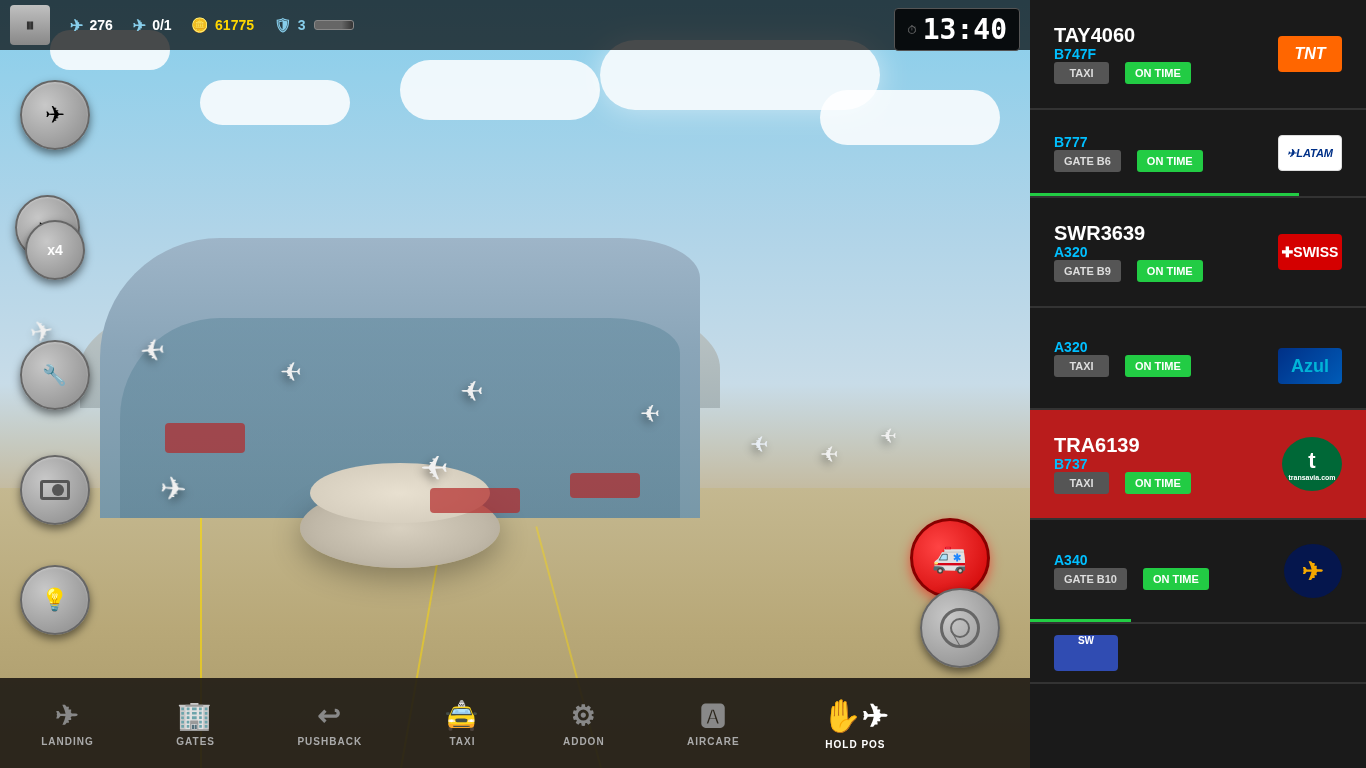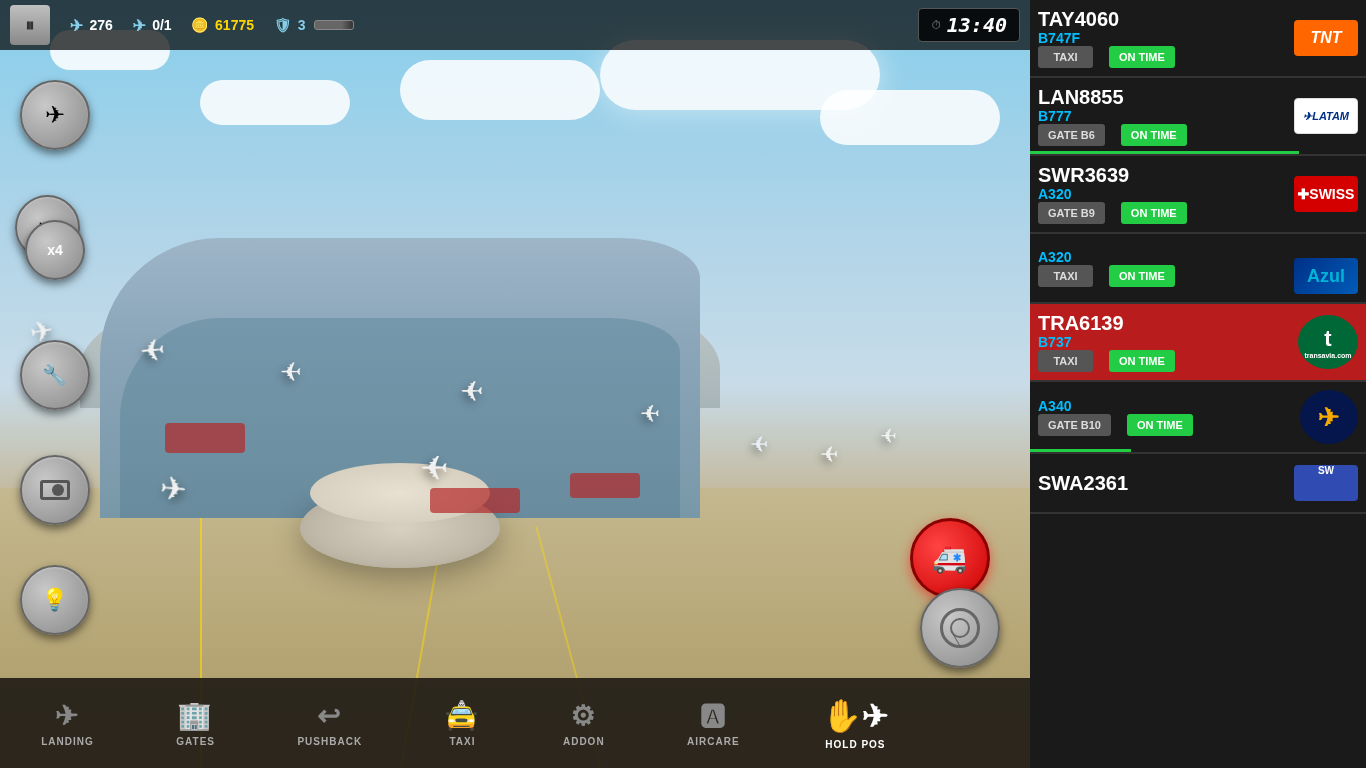--- a/index.html
+++ b/index.html
@@ -144,21 +144,21 @@
     #clock {
       position: absolute;
       top: 8px; right: 10px;
       background: rgba(0,0,0,0.8);
       border: 1px solid #555;
       padding: 4px 12px;
       border-radius: 4px;
       display: flex; align-items: center; gap: 6px;
     }
     .clock-icon { color: #888; font-size: 12px; }
-    .clock-time { color: #fff; font-size: 20px; font-weight: bold; font-family: monospace; font-style: italic; }
+    .clock-time { color: #fff; font-size: 28px; font-weight: bold; font-family: monospace; }
 
     
     .control-btn {
       position: absolute;
       width: 70px; height: 70px;
       background: radial-gradient(circle at 35% 35%, #c8c8c8, #888888);
       border-radius: 50%;
       border: 2px solid #666;
       box-shadow: 0 4px 8px rgba(0,0,0,0.5), inset 0 1px 2px rgba(255,255,255,0.3);
       display: flex; align-items: center; justify-content: center;
@@ -255,21 +255,21 @@
       overflow-y: auto;
       overflow-x: hidden;
     }
     #right-panel::-webkit-scrollbar { width: 4px; }
     #right-panel::-webkit-scrollbar-track { background: #111; }
     #right-panel::-webkit-scrollbar-thumb { background: #444; }
 
     .flight-card {
       width: 336px;
       border-bottom: 2px solid #333;
-      padding: 8px;
+      padding: 24px;
       display: flex;
       align-items: center;
       gap: 6px;
       position: relative;
     }
     .flight-card.highlight { background: #b91c1c; }
     .flight-card.normal { background: #1a1a1a; }
 
     .flight-info {
       flex: 1;
@@ -482,21 +482,20 @@
         <button class="btn-action btn-green">ON TIME</button>
       </div>
     </div>
     <div class="airline-logo logo-tnt">
       <span class="logo-tnt-text">TNT</span>
     </div>
   </div>
 
   <div class="flight-card normal">
     <div class="flight-info">
-      <div class="flight-number">LAN8855</div>
       <div class="flight-aircraft">B777</div>
       <div class="action-row">
         <button class="btn-action btn-gray">GATE B6</button>
         <button class="btn-action btn-green">ON TIME</button>
       </div>
     </div>
     <div class="airline-logo logo-latam">
       <span class="logo-latam-text" style="color:#003087;font-size:11px;font-style:italic;">✈LATAM</span>
     </div>
     <div class="progress-bar" style="width:80%;"></div>
@@ -552,22 +551,18 @@
         <button class="btn-action btn-green">ON TIME</button>
       </div>
     </div>
     <div class="airline-logo" style="background:#05164d;display:flex;align-items:center;justify-content:center;border-radius:50%;width:58px;height:54px;">
       <span style="color:#f5a800;font-size:26px;">✈</span>
     </div>
     <div class="progress-bar" style="width:30%;"></div>
   </div>
 
   <div class="flight-card normal" style="height:60px;">
-    <div class="flight-info">
-      <div class="flight-number">SWA2361</div>
-      <div class="flight-aircraft"></div>
-    </div>
     <div class="airline-logo" style="background:#304CB2;display:flex;align-items:flex-start;justify-content:center;">
       <span style="color:#fff;font-size:10px;font-weight:bold;">SW</span>
     </div>
   </div>
 
 </div>
 
 </body></html>

